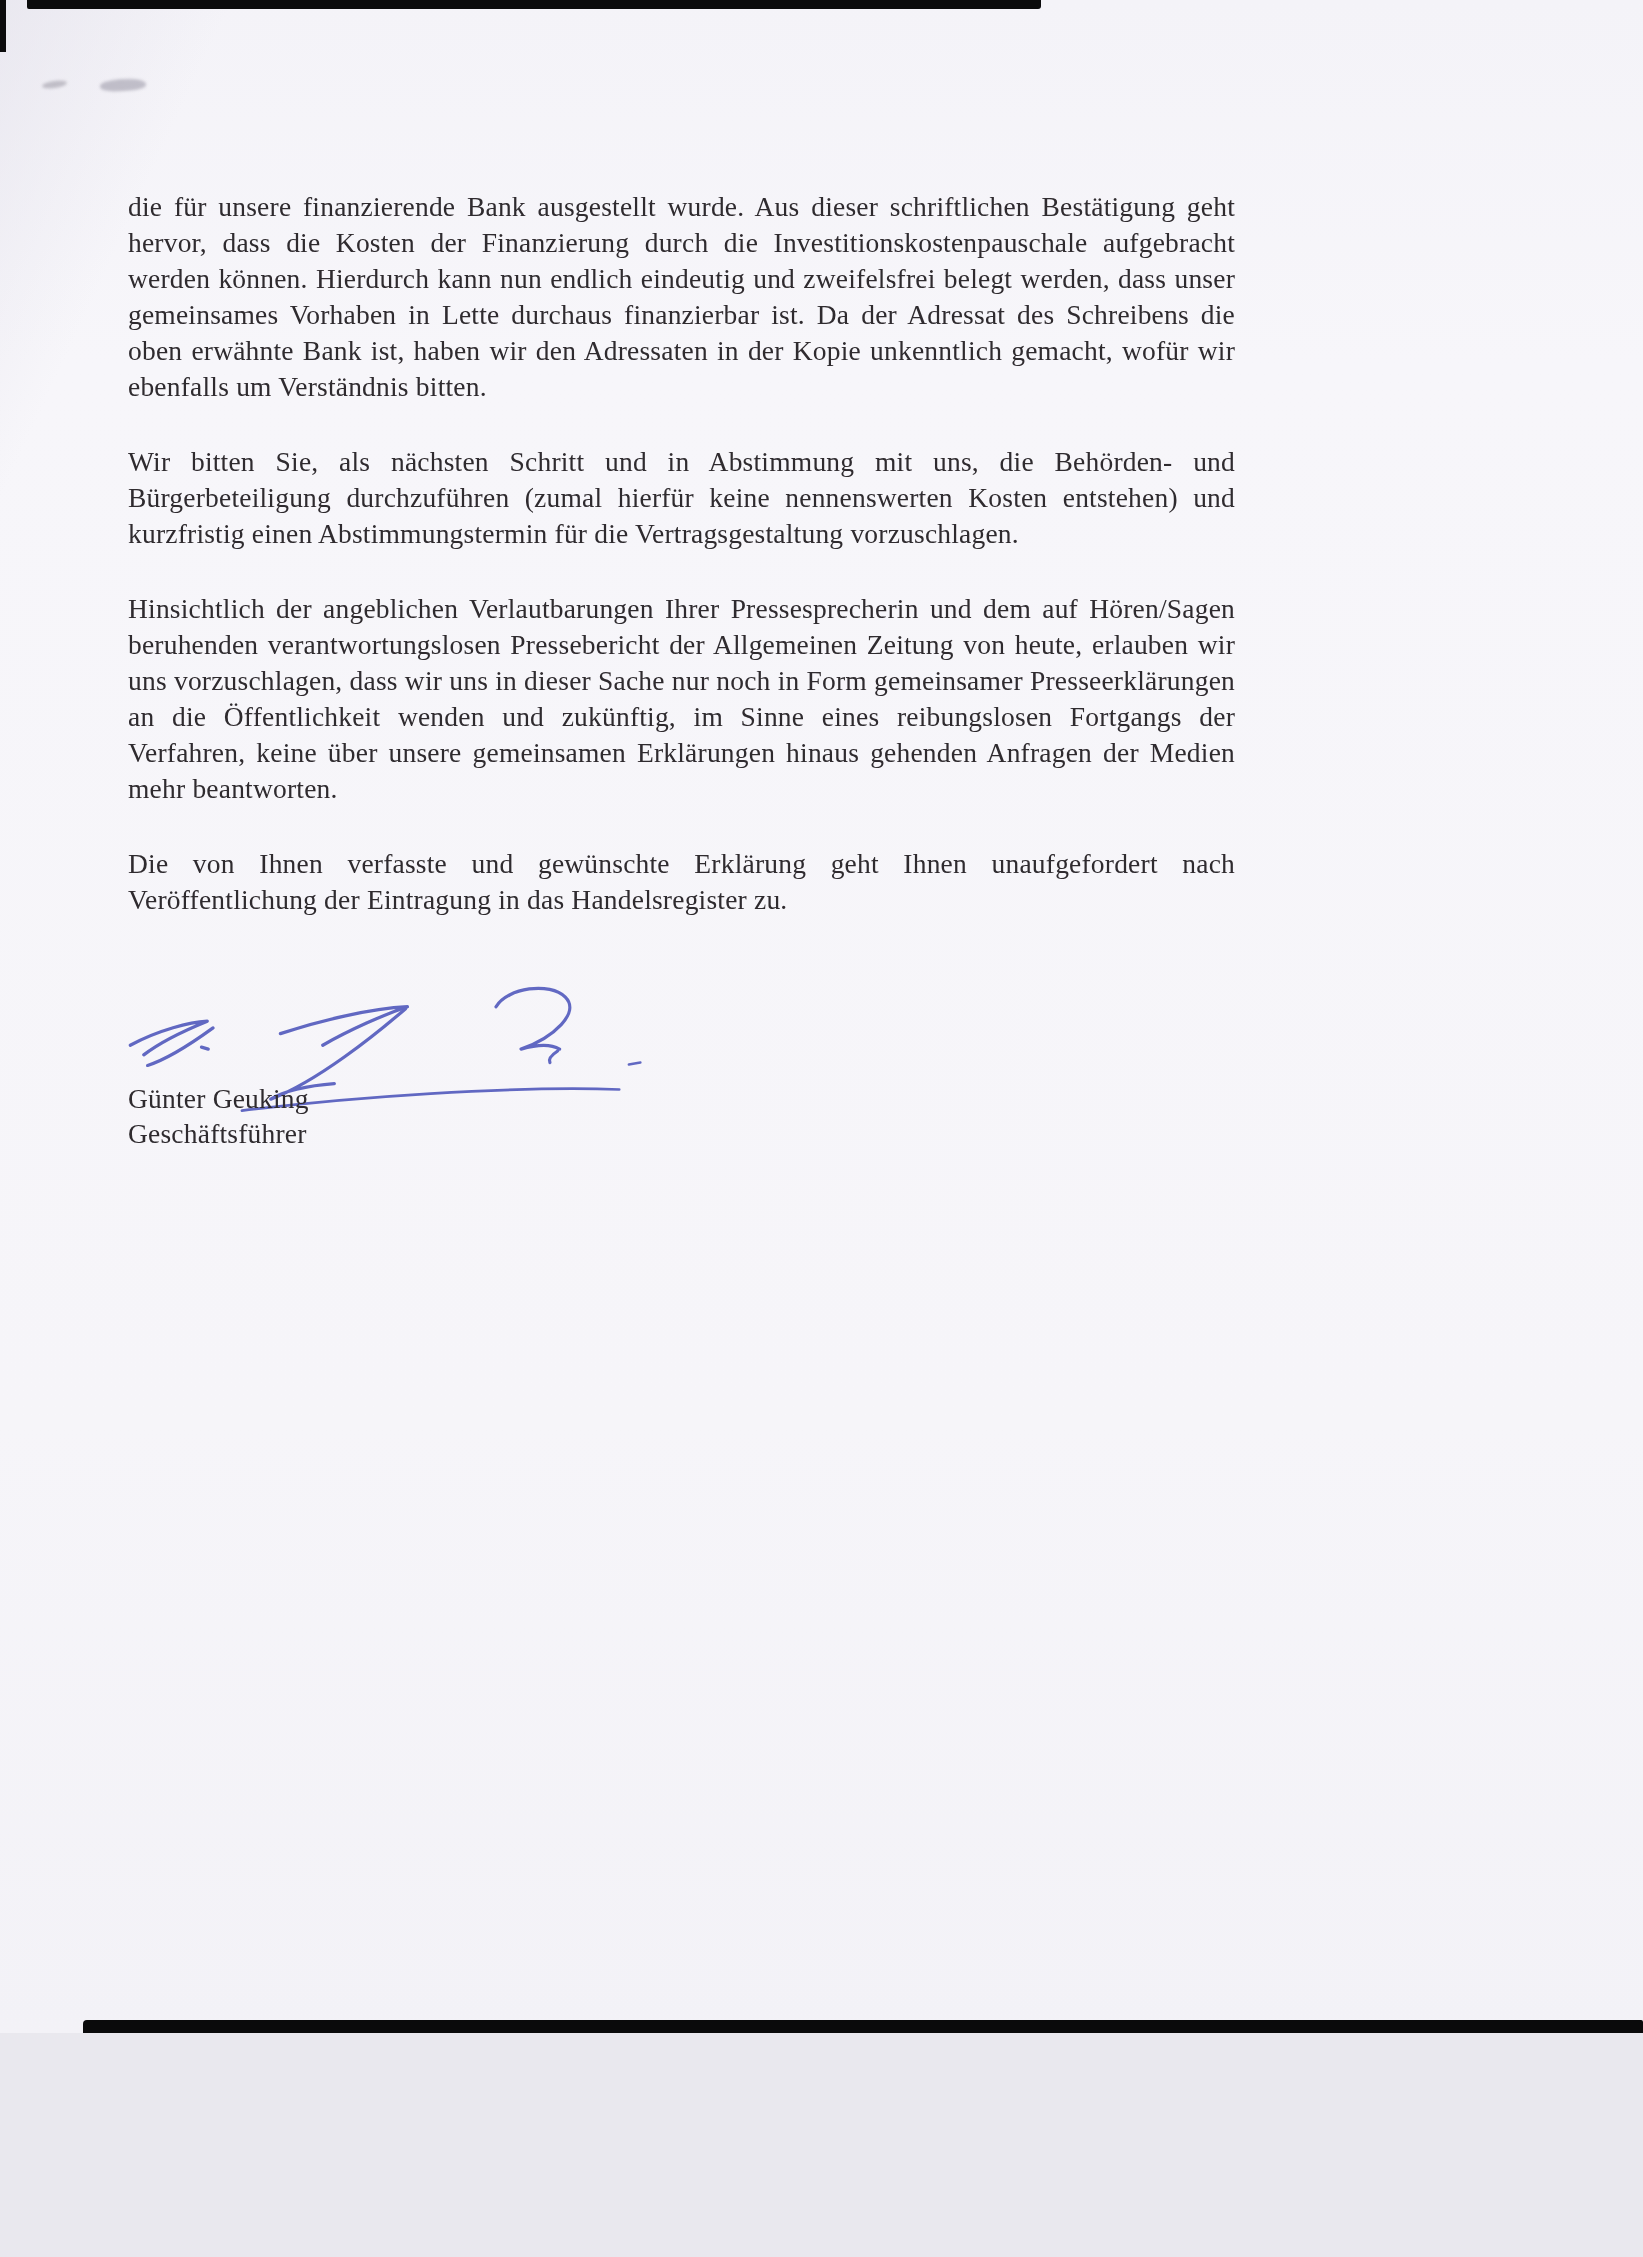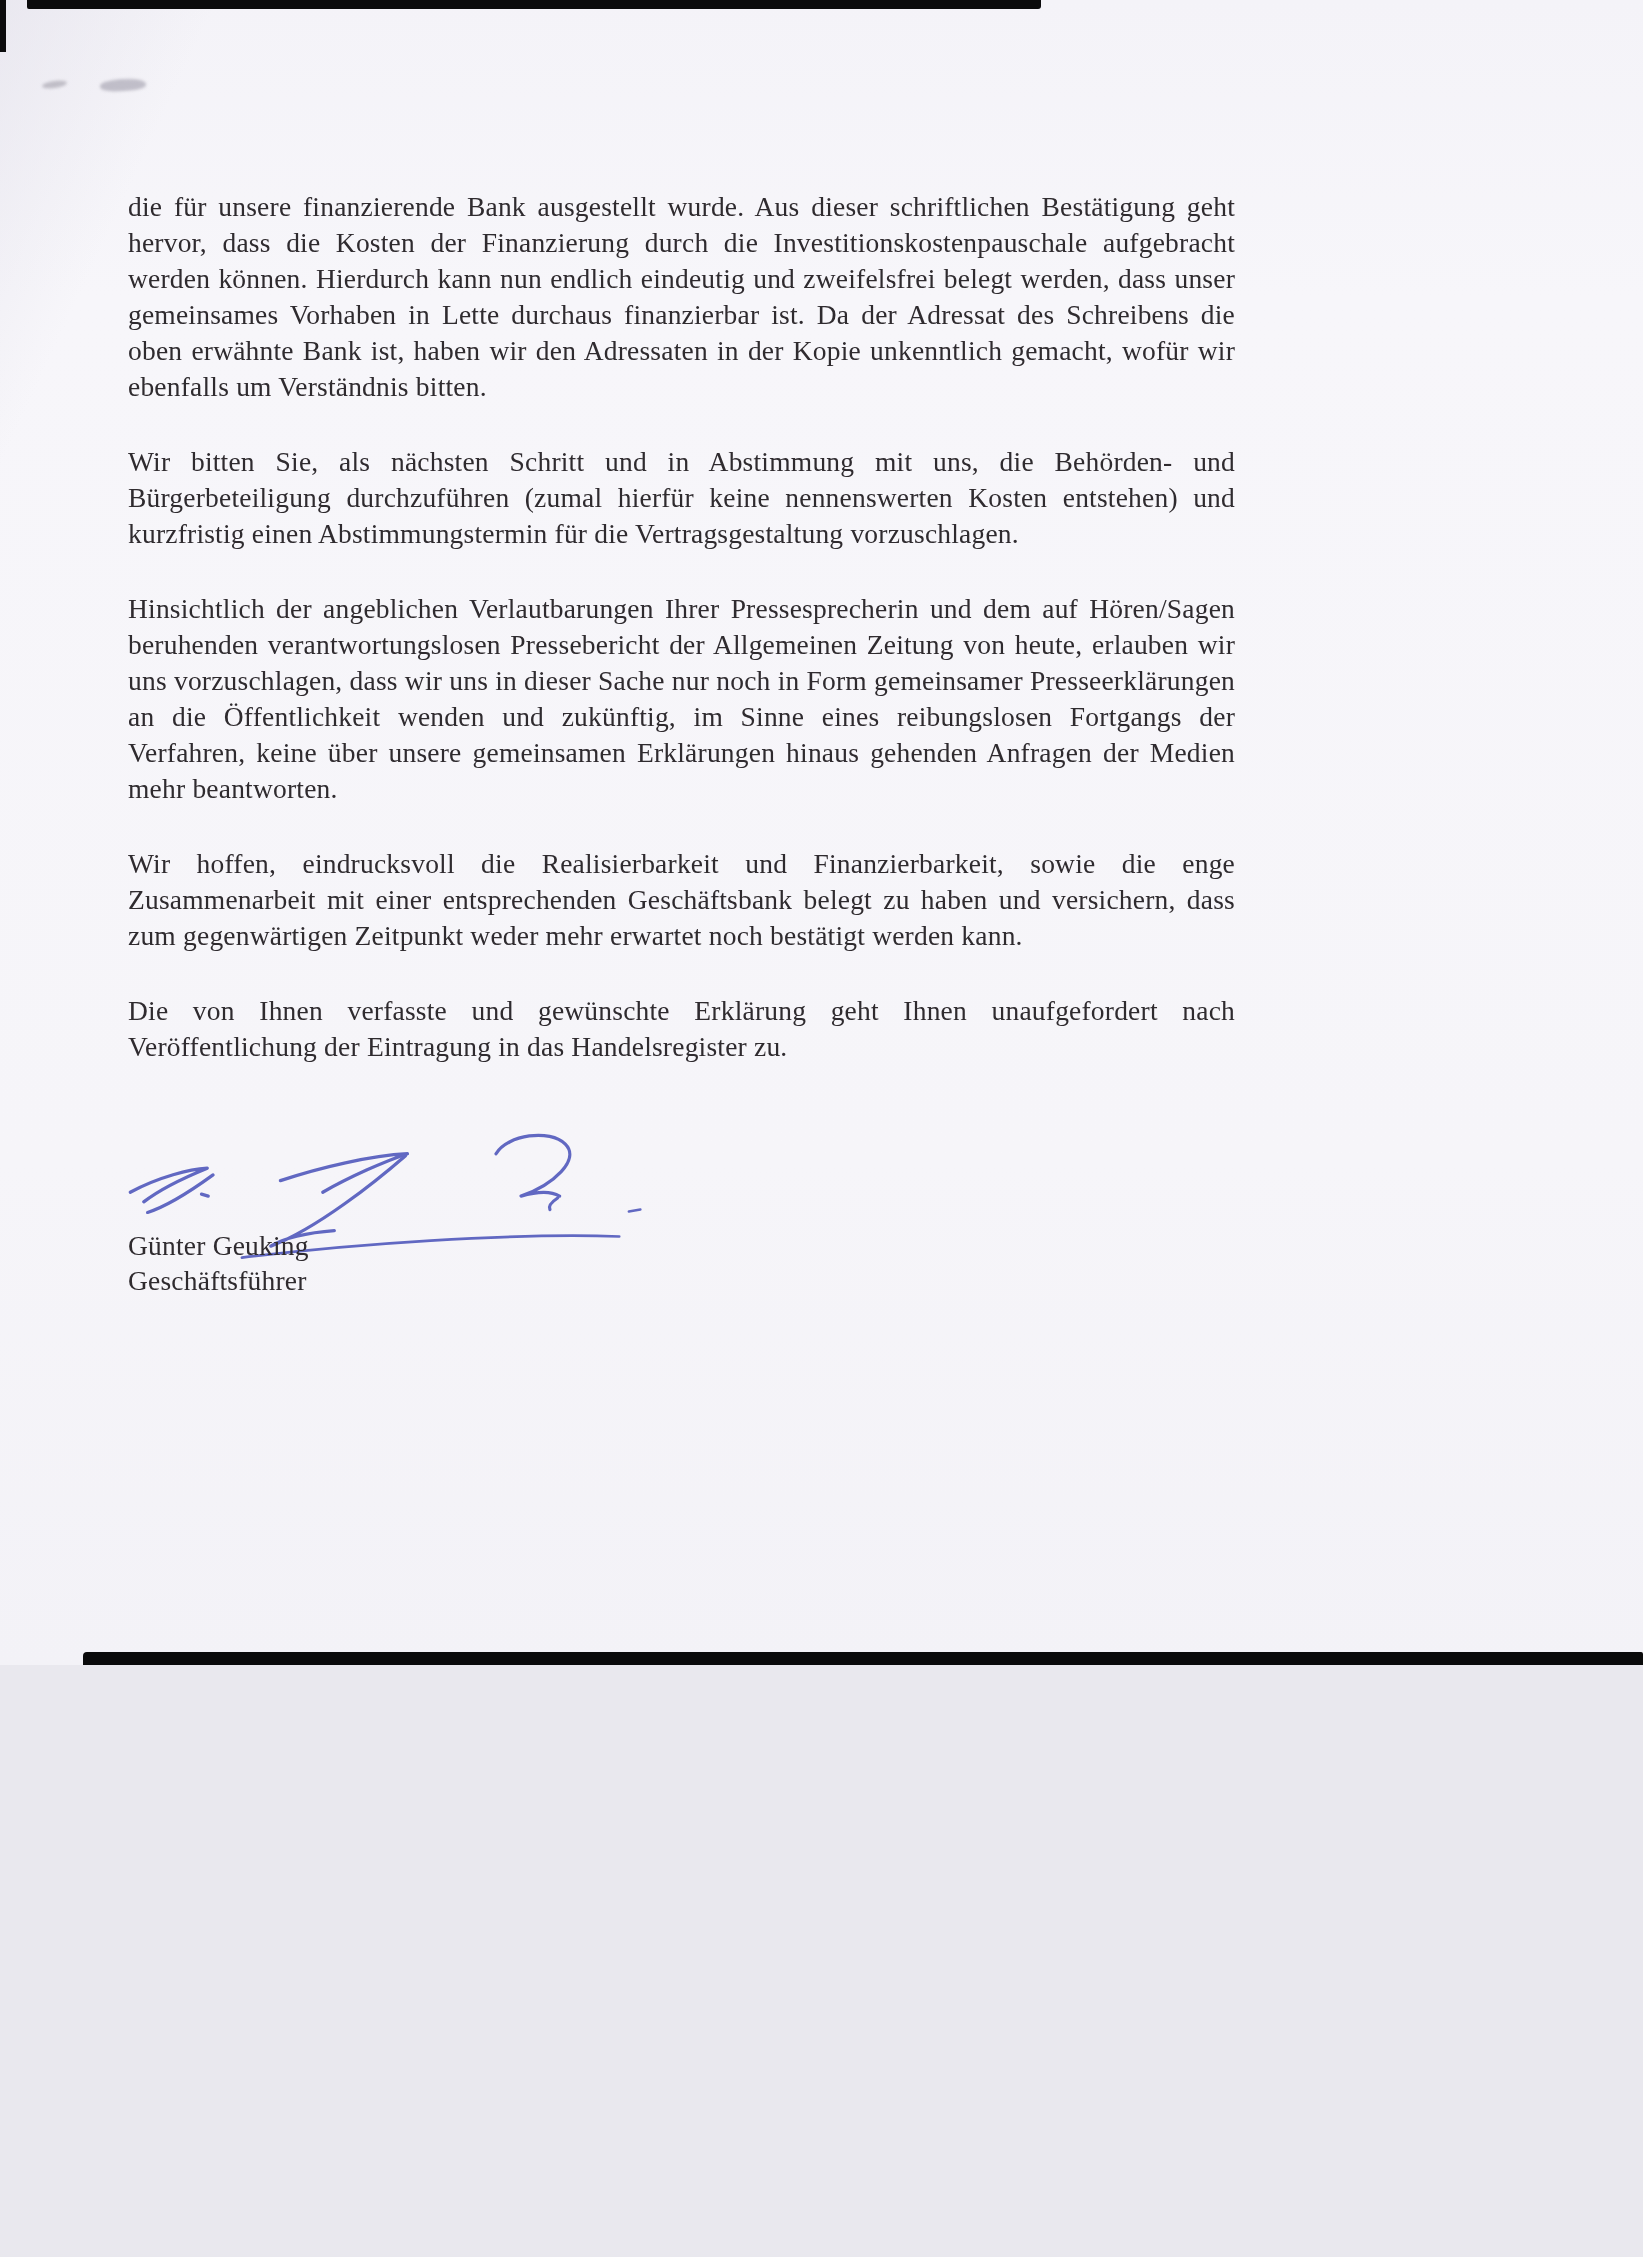--- a/index.html
+++ b/index.html
@@ -8,21 +8,21 @@
   }
   body {
     width: 1643px;
     height: 2257px;
     background: #e9e8ee;
     font-family: "Liberation Serif", "DejaVu Serif", serif;
   }
   .scan-page {
     position: relative;
     width: 1643px;
-    height: 1665px;
+    height: 2033px;
     overflow: hidden;
     background:
       linear-gradient(115deg, rgba(225,223,233,0.55) 0%, rgba(247,246,250,0) 9%),
       linear-gradient(180deg, #f4f3f8 0%, #f7f6fa 18%, #f6f5f9 70%, #f3f2f7 100%);
     color: #2f2b2f;
   }
   
   .edge-top {
     position: absolute;
     left: 27px; top: 0;
@@ -114,21 +114,20 @@
   <div class="edge-top"></div>
   <div class="edge-left"></div>
   <div class="edge-bottom"></div>
   <div class="smudge-1"></div>
   <div class="smudge-2"></div>
 
   <div class="letter-body">
     <p class="para">die für unsere finanzierende Bank ausgestellt wurde. Aus dieser schriftlichen Bestätigung geht hervor, dass die Kosten der Finanzierung durch die Investitionskostenpauschale aufgebracht werden können. Hierdurch kann nun endlich eindeutig und zweifelsfrei belegt werden, dass unser gemeinsames Vorhaben in Lette durchaus finanzierbar ist. Da der Adressat des Schreibens die oben erwähnte Bank ist, haben wir den Adressaten in der Kopie unkenntlich gemacht, wofür wir ebenfalls um Verständnis bitten.</p>
     <p class="para">Wir bitten Sie, als nächsten Schritt und in Abstimmung mit uns, die Behörden- und Bürgerbeteiligung durchzuführen (zumal hierfür keine nennenswerten Kosten entstehen) und kurzfristig einen Abstimmungstermin für die Vertragsgestaltung vorzuschlagen.</p>
     <p class="para">Hinsichtlich der angeblichen Verlautbarungen Ihrer Pressesprecherin und dem auf Hören/Sagen beruhenden verantwortungslosen Pressebericht der Allgemeinen Zeitung von heute, erlauben wir uns vorzuschlagen, dass wir uns in dieser Sache nur noch in Form gemeinsamer Presseerklärungen an die Öffentlichkeit wenden und zukünftig, im Sinne eines reibungslosen Fortgangs der Verfahren, keine über unsere gemeinsamen Erklärungen hinaus gehenden Anfragen der Medien mehr beantworten.</p>
-    <p class="para">Wir hoffen, eindrucksvoll die Realisierbarkeit und Finanzierbarkeit, sowie die enge Zusammenarbeit mit einer entsprechenden Geschäftsbank belegt zu haben und versichern, dass zum gegenwärtigen Zeitpunkt weder mehr erwartet noch bestätigt werden kann.</p>
     <p class="para">Die von Ihnen verfasste und gewünschte Erklärung geht Ihnen unaufgefordert nach Veröffentlichung der Eintragung in das Handelsregister zu.</p>
 
 
     <div class="signature-block">
       <svg class="signature-svg" viewBox="0 0 545 160" fill="none" stroke-linecap="round" stroke-linejoin="round">
         <g stroke="#4d55bb" stroke-width="3.4" opacity="0.88">
 
           <path d="M12,74 C42,58 74,50 92,49 C70,58 44,70 26,84"></path>
           <path d="M30,95 C52,88 76,72 98,56"></path>
           <path d="M86,76 l7,2"></path>

